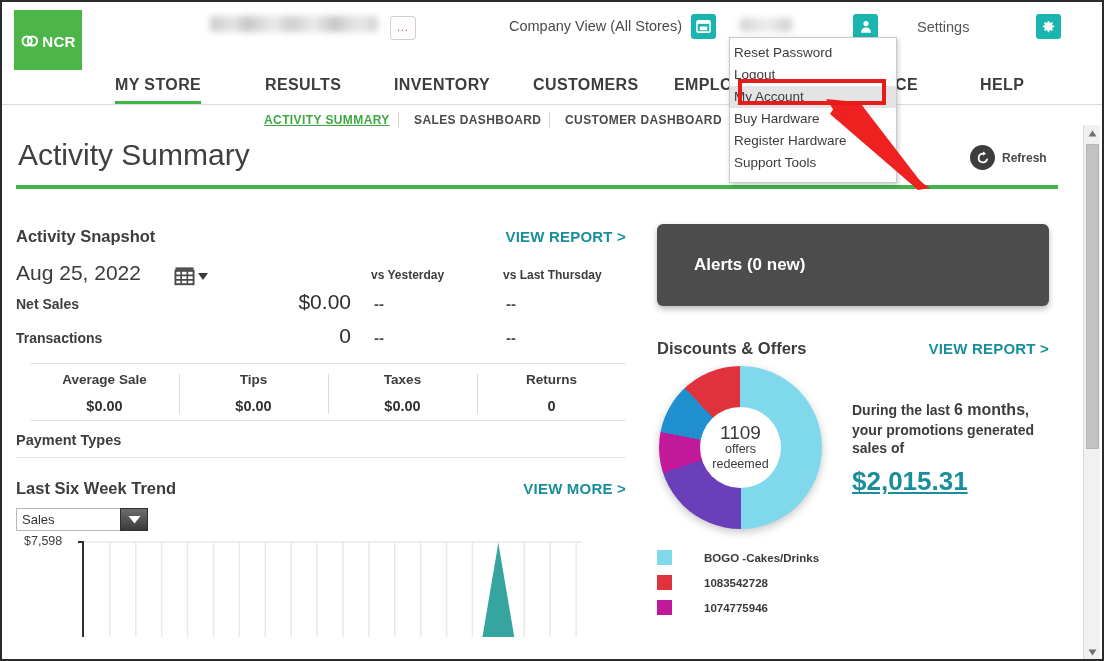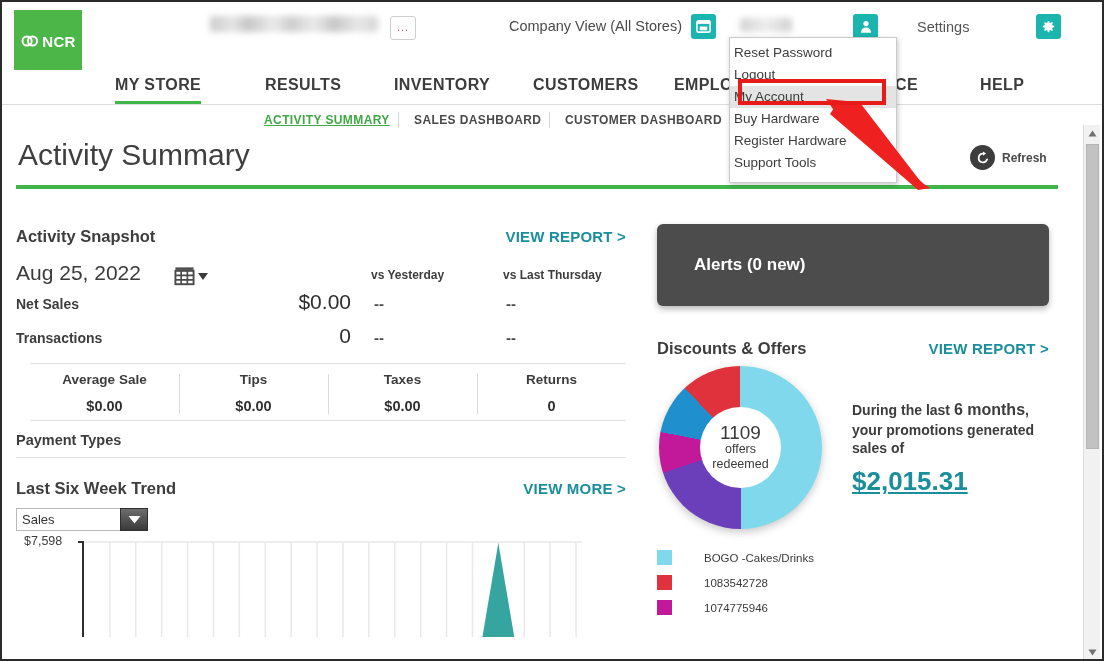--- a/index.html
+++ b/index.html
@@ -238,21 +238,21 @@
   }
   .promo-text .big { font-size: 16px; }
   .promo-amount {
     position: absolute; left: 195px; top: 100px;
     font-size: 26px; font-weight: bold; color: #1a8f9b; text-decoration: underline;
   }
 
   .legend { margin-top: 4px; width: 392px; }
   .legend-item { display: flex; align-items: center; height: 25px; }
   .legend-swatch { width: 15px; height: 15px; margin-right: 11px; flex: none; }
-  .legend-label { font-size: 11.5px; color: #3a3a3a; font-weight: normal; padding-left: 21px; }
+  .legend-label { font-size: 11.5px; color: #3a3a3a; font-weight: bold; padding-left: 21px; }
 
   
   .dropdown {
     position: absolute; left: 727px; top: 35px; width: 168px;
     background: #ffffff; border: 1px solid #cacaca;
     box-shadow: 1px 2px 5px rgba(0,0,0,.22);
     z-index: 40; padding: 4px 0 8px 0;
   }
   .dd-item {
     height: 22px; line-height: 22px; padding-left: 4px;

